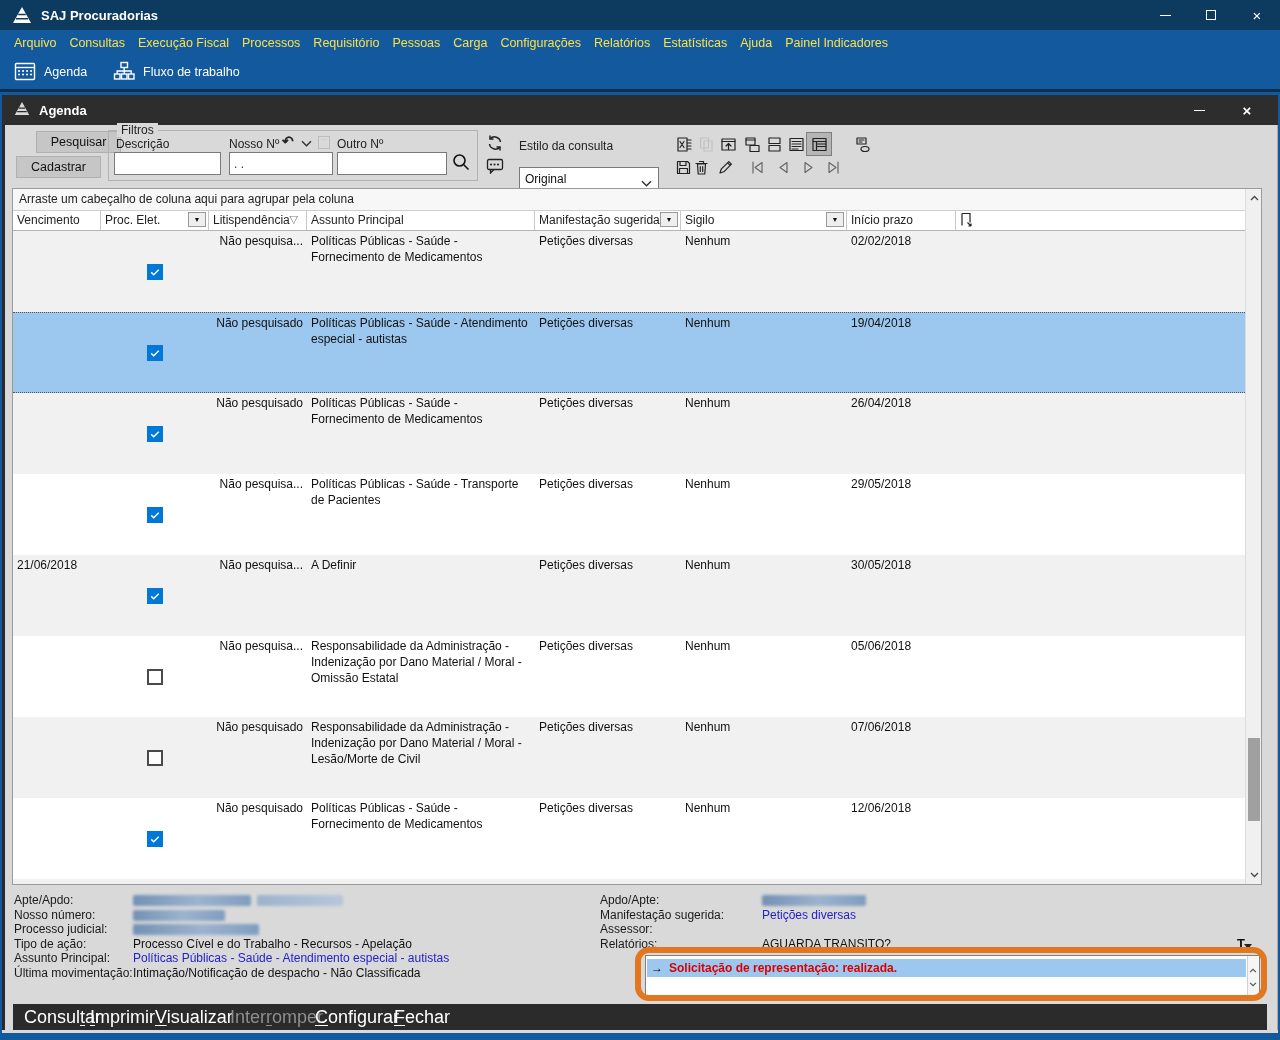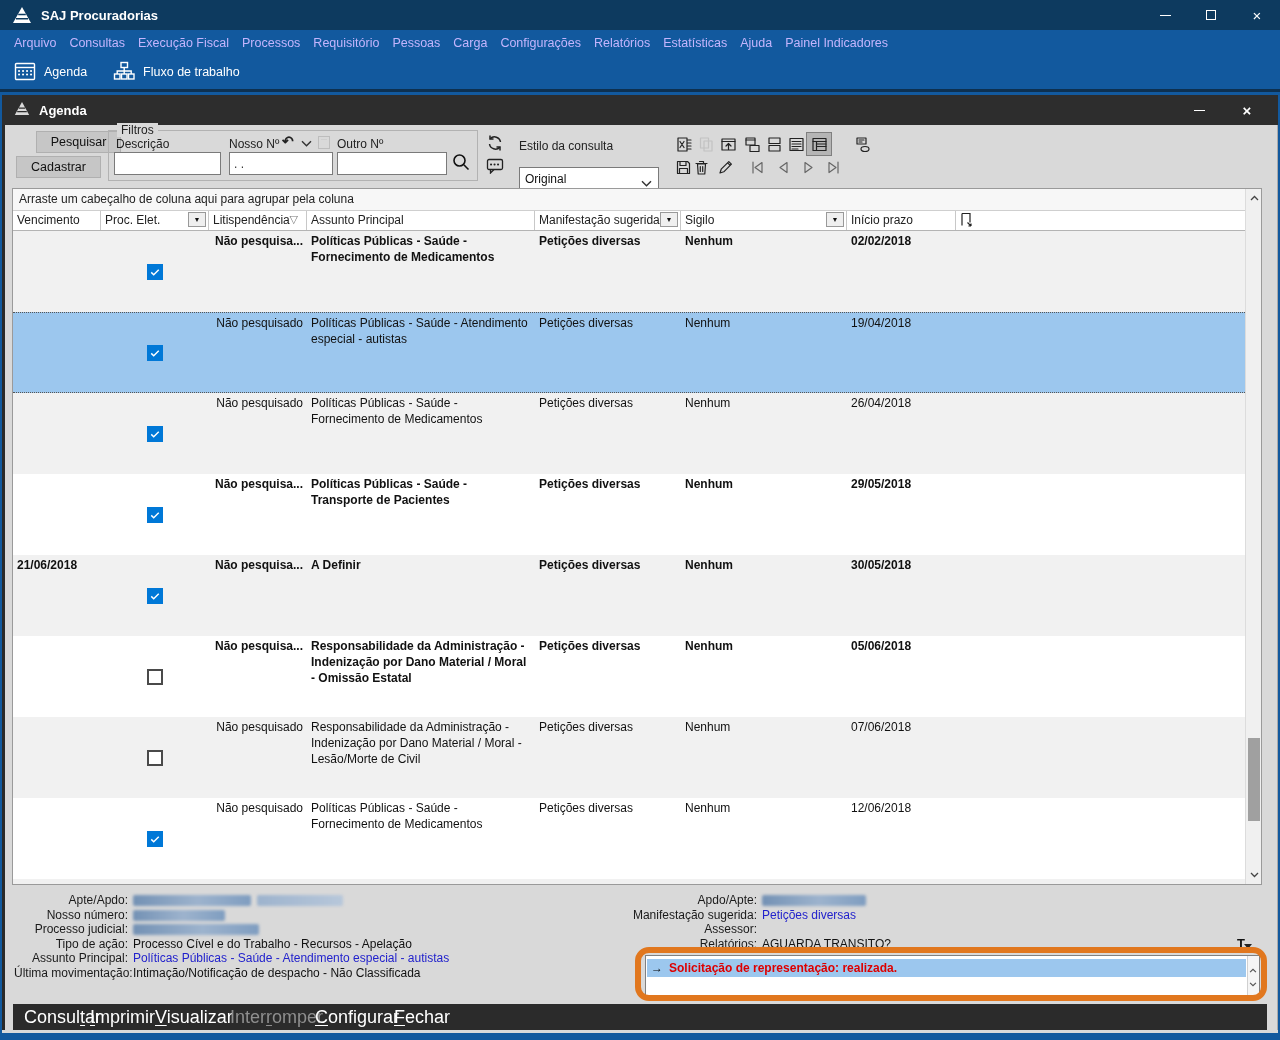--- a/index.html
+++ b/index.html
@@ -11,21 +11,21 @@
   .titlebar .app-logo { margin-left:12px; display:flex; }
   .titlebar .title { margin-left:9px; font-size:13px; font-weight:bold; }
   .win-controls { margin-left:auto; display:flex; height:30px; }
   .wc { width:46px; height:30px; display:flex; align-items:center; justify-content:center; cursor:default; }
   .glyph-min { width:11px; height:1px; background:#fff; display:block; }
   .glyph-max { width:10px; height:10px; border:1px solid #fff; display:block; }
   .glyph-x { font-size:15px; color:#fff; line-height:1; }
 
   
   .menubar { position:absolute; left:0; top:30px; width:1280px; height:25px; background:#12599e; display:flex; align-items:center; padding-left:12px; gap:9px; z-index:9; }
-  .mitem { color:#c4b5fd; font-size:12.5px; padding:0 2px; cursor:default; white-space:nowrap; }
+  .mitem { color:#fde047; font-size:12.5px; padding:0 2px; cursor:default; white-space:nowrap; }
   .apptoolbar { position:absolute; left:0; top:55px; width:1280px; height:37px; background:#12599e; border-bottom:3px solid #0d3050; display:flex; align-items:center; padding-left:14px; gap:26px; z-index:9; }
   .tool { display:flex; align-items:center; gap:8px; color:#fff; font-size:12.5px; cursor:default; }
 
   
   .agenda-slab { position:absolute; left:2px; top:95px; width:1276px; height:938px; background:#d9d9d9; border-left:3px solid #2a2a2a; border-right:1px solid #aaa; z-index:1; }
   .agenda-title { position:absolute; left:2px; top:95px; width:1276px; height:30px; background:#2d2d2d; color:#fff; display:flex; align-items:center; padding-left:12px; gap:9px; z-index:3; font-weight:bold; font-size:13px; }
   .agenda-controls { margin-left:auto; display:flex; gap:14px; margin-right:14px; }
   .awc { width:34px; height:26px; display:flex; align-items:center; justify-content:center; }
   .awc .glyph-min { background:#fff; }
 
@@ -49,37 +49,37 @@
   .groupbar { height:22px; background:#f7f7f7; border-bottom:1px solid #cfcfcf; line-height:21px; padding-left:6px; color:#222; }
   .hrow { height:20px; display:grid; grid-template-columns:88px 108px 98px 228px 146px 166px 109px 1fr; border-bottom:1px solid #b4b4b4; background:#fff; }
   .hcell { position:relative; border-right:1px solid #c8c8c8; padding:2px 4px; font-size:12px; color:#222; white-space:nowrap; overflow:hidden; }
   .hdrop { position:absolute; right:2px; top:1px; width:18px; height:15px; background:#efefef; border:1px solid #999; font-size:7px; color:#111; text-align:center; line-height:14px; }
   .hfunnel { position:absolute; right:8px; top:2px; color:#777; font-size:11px; }
   .hpin { position:absolute; left:4px; top:1px; }
   .rows { position:relative; }
   .grow { display:grid; grid-template-columns:88px 108px 98px 228px 146px 166px 109px 1fr; height:81px; background:#fff; }
   .grow.alt { background:#f1f1f1; }
   .grow.sel { background:#9cc7ee; border-top:1px dotted #555; border-bottom:1px dotted #555; }
-  .grow.b { font-weight:bold; }
+  .grow.b { font-weight:normal; }
   .grow.clip { height:8px; overflow:hidden; }
   .gc { padding:3px 4px 0 4px; overflow:hidden; line-height:1.33; }
   .gc.right { text-align:right; }
   .gc.ckcell { display:flex; align-items:center; justify-content:center; padding:0; }
   .cb { width:16px; height:16px; background:#fff; border:2px solid #4a4a4a; display:flex; align-items:center; justify-content:center; }
   .cb.on { background:#0078d7; border:0; }
   .vscroll { position:absolute; right:0; top:0; width:16px; height:695px; background:#f0f0f0; border-left:1px solid #dcdcdc; z-index:6; }
   .varrow { position:absolute; left:0; width:16px; height:14px; display:flex; align-items:center; justify-content:center; }
   .varrow.up { top:2px; } .varrow.down { bottom:2px; }
   .vthumb { position:absolute; left:2px; top:549px; width:12px; height:83px; background:#a0a0a0; }
 
   
   .details { position:absolute; left:0; top:885px; width:1280px; height:120px; z-index:4; }
   .dl { position:absolute; left:14px; white-space:nowrap; height:14px; }
   .dl.rcol { left:600px; }
-  .dlab { display:inline-block; width:114px; text-align:right; color:#1a1a1a; }
+  .dlab { display:inline-block; width:114px; color:#1a1a1a; }
   .dl.rcol .dlab { width:157px; }
   .dval { margin-left:5px; color:#111; }
   .dval.link { color:#2222cc; }
   .redact { display:inline-block; height:11px; border-radius:2px; background:linear-gradient(90deg,#7391b4,#9db3cd 55%,#7f9dc0); filter:blur(1.5px); vertical-align:middle; margin-right:6px; }
   .redact.lite { background:linear-gradient(90deg,#9db3cd,#b7c7da); }
 
   .listbox { position:absolute; left:645px; top:955px; width:615px; height:42px; background:#fff; border:1px solid #808080; z-index:4; }
   .lb-sel { position:absolute; left:1px; top:3px; right:13px; height:18px; background:#9cc7ee; display:flex; align-items:center; padding-left:4px; gap:6px; }
   .lb-arrow { color:#000; font-size:12px; }
   .lb-alert { color:#dd0000; font-weight:bold; font-size:12px; }

